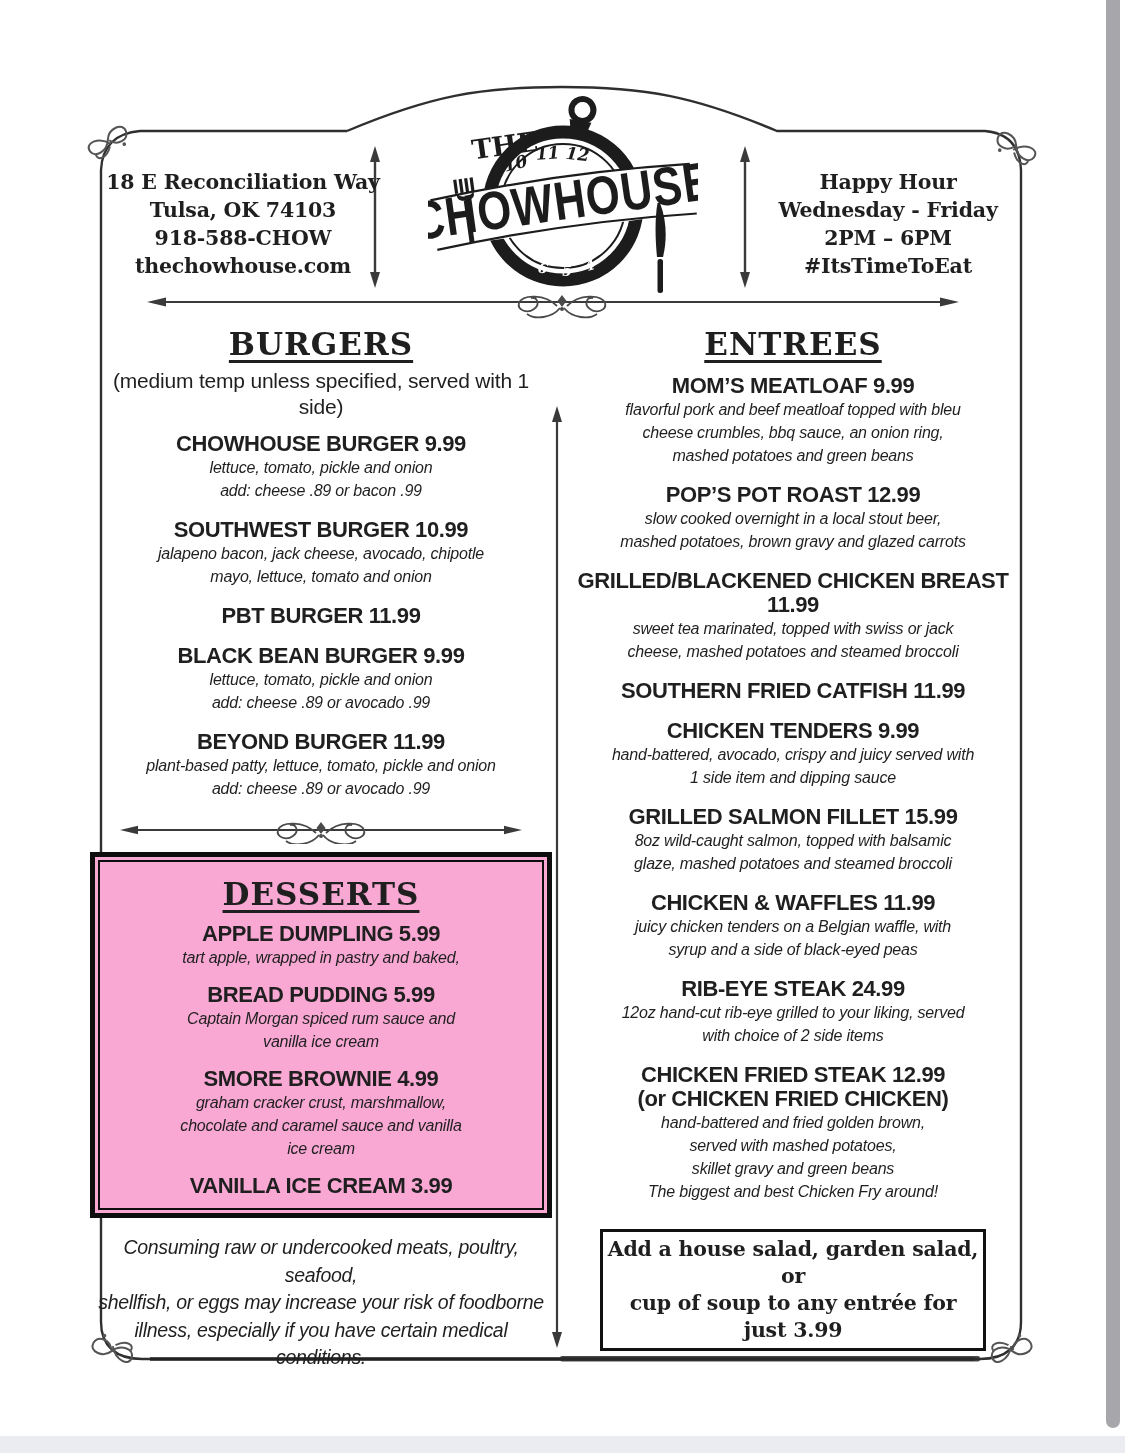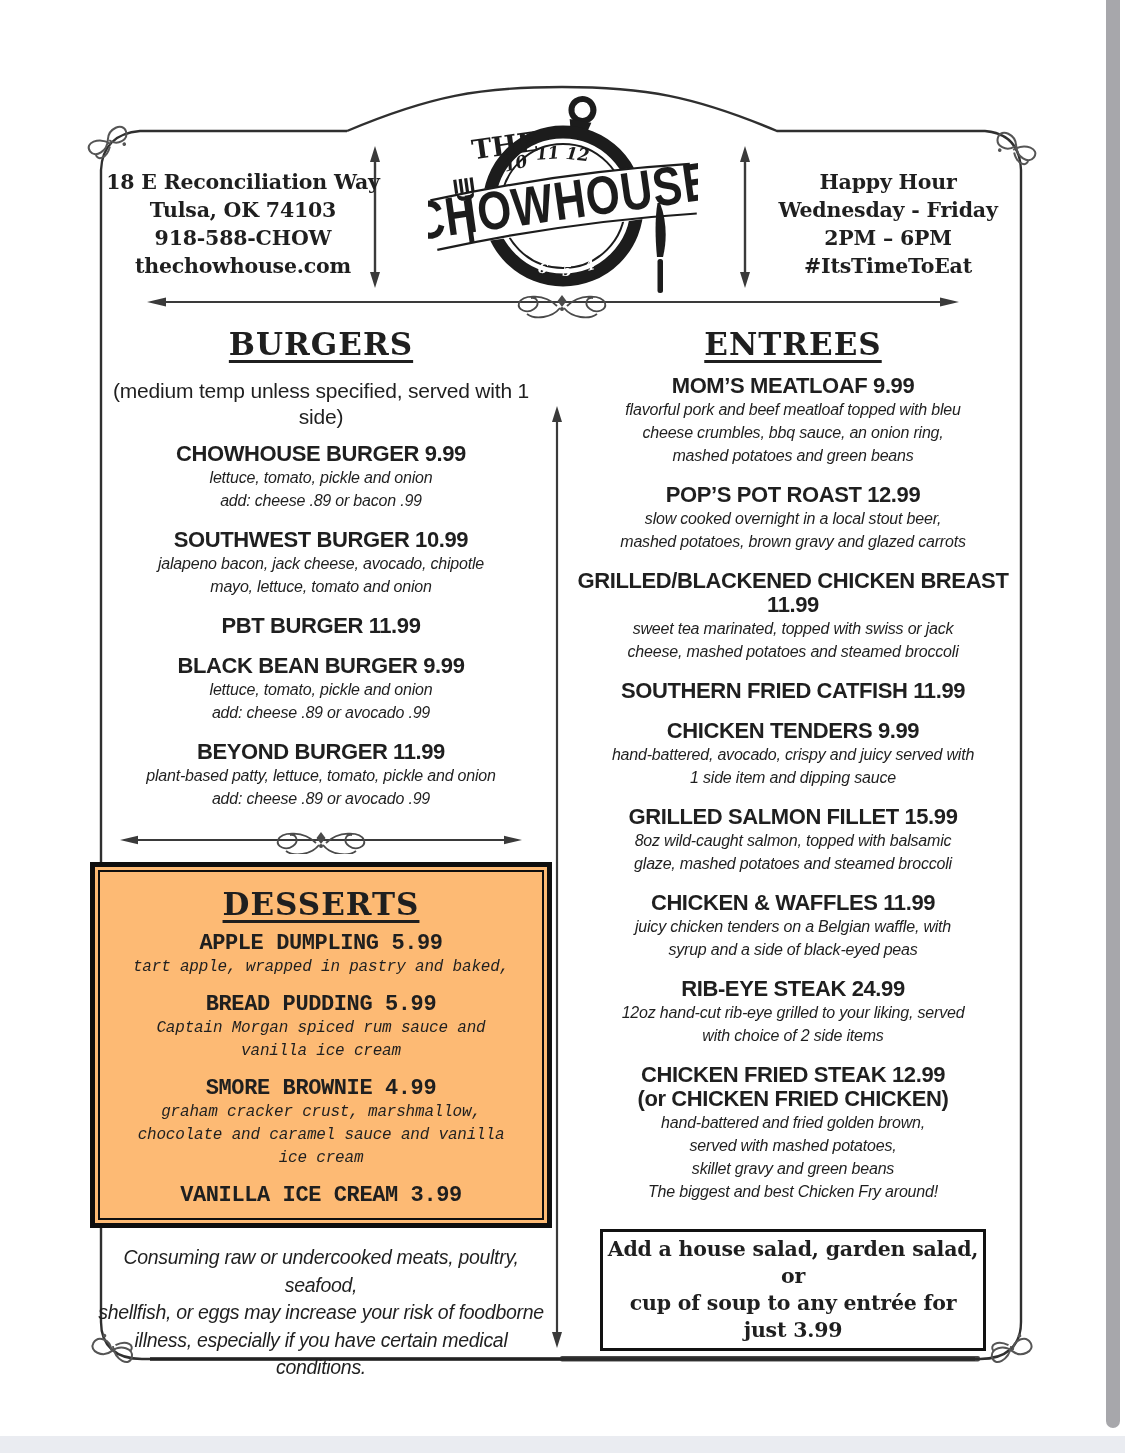--- a/index.html
+++ b/index.html
@@ -12,36 +12,36 @@
         font-family:"DejaVu Serif",serif;font-weight:bold;font-size:20.5px;line-height:28px;letter-spacing:-0.2px;}
   .hh{position:absolute;left:748px;top:168px;width:280px;text-align:center;
         font-family:"DejaVu Serif",serif;font-weight:bold;font-size:20.5px;line-height:28px;letter-spacing:-0.2px;}
 
   
   .col{position:absolute;top:326px;width:466px;text-align:center;}
   .col-left{left:88px;}
   .col-right{left:560px;}
   .section-title{font-family:"DejaVu Serif",serif;font-weight:bold;font-size:31px;line-height:36px;
         letter-spacing:1px;text-decoration:underline;text-underline-offset:5px;text-decoration-thickness:2.5px;
-        margin-bottom:16px;}
+        margin-bottom:6px;}
   .col-right .section-title{margin-bottom:12px;}
   .section-subtitle{font-size:21px;line-height:26px;margin-bottom:12px;letter-spacing:-0.2px;}
   .menu-item{margin-bottom:16px;}
   .item-name{font-weight:bold;font-size:22px;line-height:24px;letter-spacing:-0.4px;}
   .item-name-2{font-weight:bold;font-size:22px;line-height:24px;letter-spacing:-0.4px;}
   .item-name-2:empty{display:none;}
   .item-desc{font-style:italic;font-size:16px;letter-spacing:-0.2px;}
   .item-desc div{line-height:23px;}
 
   
   .div-ornament{display:block;margin:6px auto 0;}
-  .desserts-box{border:5px solid #0e0e0e;padding:3px;margin:8px 2px 0;background:#fdba74;}
+  .desserts-box{border:5px solid #0e0e0e;padding:3px;margin:8px 2px 0;background:#f9a8d4;}
   .desserts-inner{border:2px solid #0e0e0e;padding:14px 6px 8px;}
   .desserts-inner .section-title{margin-bottom:10px;}
-  .desserts-inner .menu-item{margin-bottom:14px;font-family:Liberation Mono, monospace;}
+  .desserts-inner .menu-item{margin-bottom:14px;}
   .desserts-inner .menu-item:last-child{margin-bottom:2px;}
 
   .disclaimer{margin-top:16px;font-style:italic;font-size:19.5px;line-height:27.5px;letter-spacing:-0.3px;}
 
   
   .note-box{margin:26px auto 16px;width:372px;border:3px solid #111;padding:4px 4px;
         font-family:"DejaVu Serif",serif;font-weight:bold;font-size:20.5px;line-height:27px;letter-spacing:-0.2px;}
 
   
   .frame-svg{position:absolute;left:0;top:0;z-index:0;}

